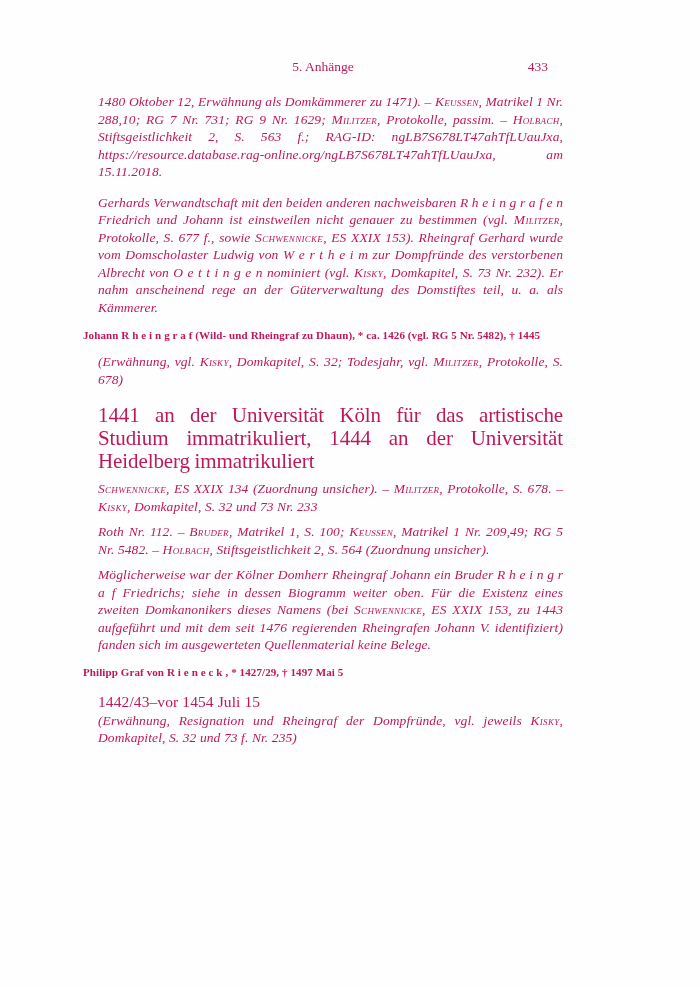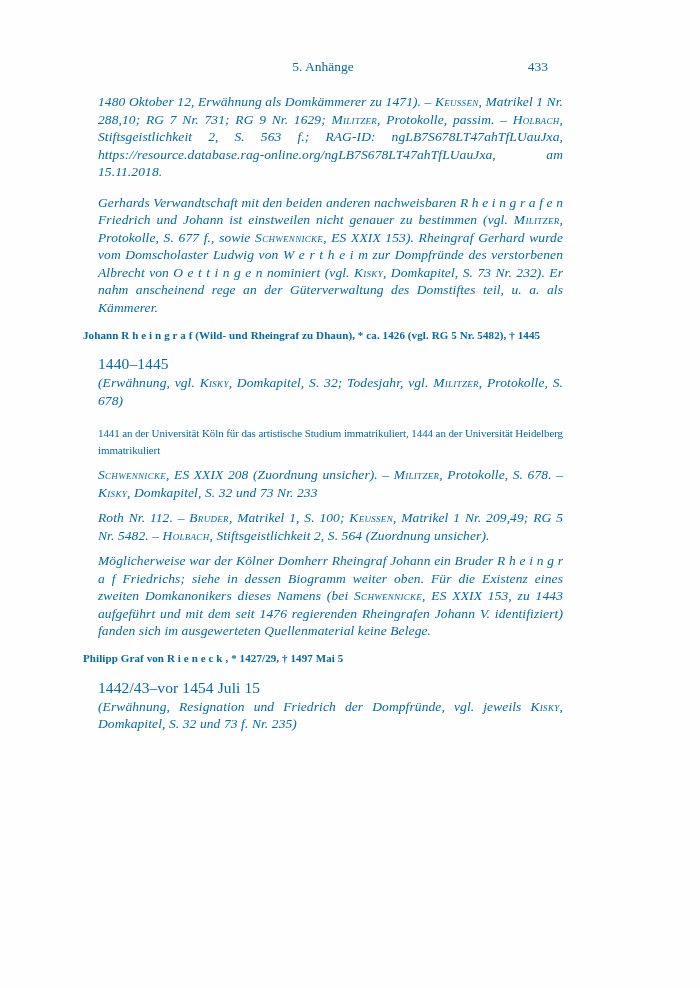--- a/index.html
+++ b/index.html
@@ -9,21 +9,21 @@
     background: #ffffff;
   }
   .page {
     position: relative;
     box-sizing: border-box;
     width: 700px;
     height: 988px;
     background: #fefefe;
     padding: 58px 137px 0 83px;
     font-family: "Liberation Serif", "DejaVu Serif", serif;
-    color: #0369a1;
+    color: #be185d;
     overflow: hidden;
   }
   .running-header {
     position: relative;
     height: 18px;
     font-size: 13.5px;
     line-height: 17px;
     margin-bottom: 17px;
   }
   .section-title {
@@ -52,22 +52,22 @@
     margin: 0 0 6px 0;
     text-align: left;
   }
   .sub-date {
     font-size: 15.5px;
     line-height: 21px;
     letter-spacing: 0.1px;
     margin: 0 0 0 15px;
   }
   .sub-education {
-    font-size: 11px;
-    line-height: 17px;
+    font-size: 21px;
+    line-height: 23px;
     letter-spacing: -0.1px;
     word-spacing: -0.5px;
     text-align: justify;
     margin: 16px 0 7px 15px;
   }
   .sc { font-variant: small-caps; letter-spacing: 0.3px; }
   .mb0  { margin-bottom: 0; }
   .mb6  { margin-bottom: 6px; }
   .mb7  { margin-bottom: 7px; }
   .mb8  { margin-bottom: 8px; }
@@ -84,32 +84,31 @@
     <span class="section-title">5. Anhänge</span>
     <span class="page-number">433</span>
   </div>
 
   <p class="body-text mb13"><span>1480 Oktober 12, Erwähnung als Domkämmerer zu 1471). – </span><span class="sc">Keussen</span><span>, Matrikel 1 Nr. 288,10; RG 7 Nr. 731; RG 9 Nr. 1629; </span><span class="sc">Militzer</span><span>, Protokolle, passim. – </span><span class="sc">Holbach</span><span>, Stiftsgeistlichkeit 2, S. 563 f.; RAG-ID: ngLB7S678LT47ahTfLUauJxa, https://resource.database.rag-online.org/ngLB7S678LT47ahTfLUauJxa, am 15.11.2018.</span></p>
 
   <p class="body-text mb15"><span>Gerhards Verwandtschaft mit den beiden anderen nachweisbaren R h e i n g r a f e n  Friedrich und Johann ist einstweilen nicht genauer zu bestimmen (vgl. </span><span class="sc">Militzer</span><span>, Protokolle, S. 677 f., sowie </span><span class="sc">Schwennicke</span><span>, ES XXIX 153). Rheingraf Gerhard wurde vom Domscholaster Ludwig von W e r t h e i m  zur Dompfründe des verstorbenen Albrecht von O e t t i n g e n  nominiert (vgl. </span><span class="sc">Kisky</span><span>, Domkapitel, S. 73 Nr. 232). Er nahm anscheinend rege an der Güterverwaltung des Domstiftes teil, u. a. als Kämmerer.</span></p>
 
   <h2 class="entry-heading mb6">Johann  R h e i n g r a f  (Wild- und Rheingraf zu Dhaun), * ca. 1426 (vgl. RG 5 Nr. 5482), † 1445</h2>
 
-  <p class="sub-date mb0">1440–1445</p>
 
   <p class="body-text mb6"><span>(Erwähnung, vgl. </span><span class="sc">Kisky</span><span>, Domkapitel, S. 32; Todesjahr, vgl. </span><span class="sc">Militzer</span><span>, Protokolle, S. 678)</span></p>
 
   <p class="sub-education mb7">1441 an der Universität Köln für das artistische Studium immatrikuliert, 1444 an der Universität Heidelberg immatrikuliert</p>
 
-  <p class="body-text mb8"><span class="sc">Schwennicke</span><span>, ES XXIX 208 (Zuordnung unsicher). – </span><span class="sc">Militzer</span><span>, Protokolle, S. 678. – </span><span class="sc">Kisky</span><span>, Domkapitel, S. 32 und 73 Nr. 233</span></p>
+  <p class="body-text mb8"><span class="sc">Schwennicke</span><span>, ES XXIX 134 (Zuordnung unsicher). – </span><span class="sc">Militzer</span><span>, Protokolle, S. 678. – </span><span class="sc">Kisky</span><span>, Domkapitel, S. 32 und 73 Nr. 233</span></p>
 
   <p class="body-text mb8"><span>Roth Nr. 112. – </span><span class="sc">Bruder</span><span>, Matrikel 1, S. 100; </span><span class="sc">Keussen</span><span>, Matrikel 1 Nr. 209,49; RG 5 Nr. 5482. – </span><span class="sc">Holbach</span><span>, Stiftsgeistlichkeit 2, S. 564 (Zuordnung unsicher).</span></p>
 
   <p class="body-text mb7"><span>Möglicherweise war der Kölner Domherr Rheingraf Johann ein Bruder R h e i n g r a f  Friedrichs; siehe in dessen Biogramm weiter oben. Für die Existenz eines zweiten Domkanonikers dieses Namens (bei </span><span class="sc">Schwennicke</span><span>, ES XXIX 153, zu 1443 aufgeführt und mit dem seit 1476 regierenden Rheingrafen Johann V. identifiziert) fanden sich im ausgewerteten Quellenmaterial keine Belege.</span></p>
 
 
   <h2 class="entry-heading mb7">Philipp Graf von  R i e n e c k , * 1427/29, † 1497 Mai 5</h2>
 
   <p class="sub-date mb0">1442/43–vor 1454 Juli 15</p>
 
-  <p class="body-text mb0"><span>(Erwähnung, Resignation und Friedrich der Dompfründe, vgl. jeweils </span><span class="sc">Kisky</span><span>, Domkapitel, S. 32 und 73 f. Nr. 235)</span></p>
+  <p class="body-text mb0"><span>(Erwähnung, Resignation und Rheingraf der Dompfründe, vgl. jeweils </span><span class="sc">Kisky</span><span>, Domkapitel, S. 32 und 73 f. Nr. 235)</span></p>
 
 </div>
 
 </body></html>

